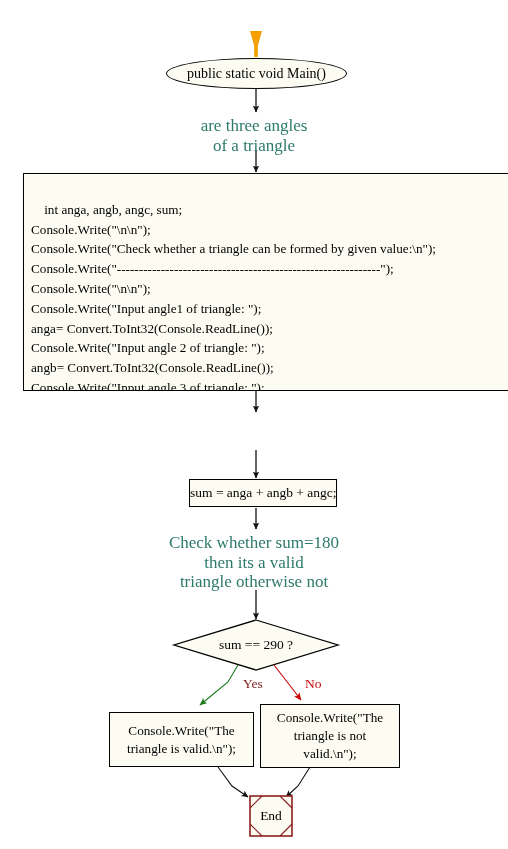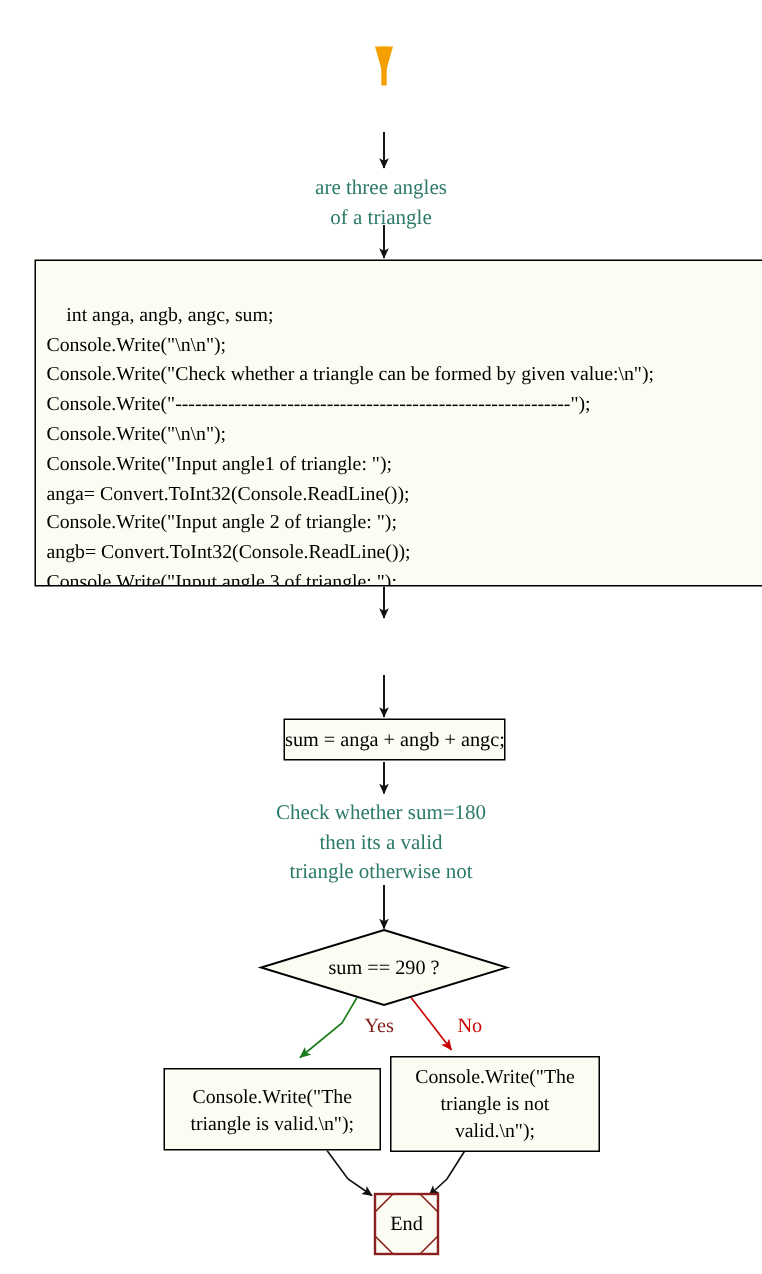--- a/index.html
+++ b/index.html
@@ -58,21 +58,21 @@
     align-items: center;
     justify-content: center;
     text-align: center;
     font-size: 13.2px;
     line-height: 18px;
     padding: 2px 4px;
   }
   .annotation {
     position: absolute;
     color: #2d7a6a;
-    font-size: 14px;
+    font-size: 17px;
     line-height: 19.5px;
     text-align: center;
     white-space: pre-line;
     width: 100%;
     left: 0;
   }
   .branch-label {
     position: absolute;
     font-size: 13.5px;
     white-space: nowrap;
@@ -153,20 +153,23 @@
     <path d="M218,767 L232,786 L248,797" fill="none" stroke="#111111" stroke-width="1.1" marker-end="url(#arrow-black)"></path>
 
     <path d="M310,767 L298,786 L286,797" fill="none" stroke="#111111" stroke-width="1.1" marker-end="url(#arrow-black)"></path>
 
     <g>
       <rect x="250" y="796" width="42" height="40" fill="#fdfcf3" stroke="#8b2020" stroke-width="1.6"></rect>
       <path d="M250,808 L262,796 M280,796 L292,808 M292,824 L280,836 M262,836 L250,824" stroke="#8b2020" stroke-width="1.1" fill="none"></path>
     </g>
   </svg>
 
+  <div class="node terminator" style="left:166px; top:58px; width:181px; height:31px;">
+    <span>public static void Main()</span>
+  </div>
 
   <div class="annotation" style="top:116px;">are three angles
 of a triangle</div>
 
   <div class="node code-box" style="left:23px; top:173px; width:498px; height:218px;">
     <span id="code-text">int anga, angb, angc, sum;
 Console.Write("\n\n");
 Console.Write("Check whether a triangle can be formed by given value:\n");
 Console.Write("------------------------------------------------------------");
 Console.Write("\n\n");

